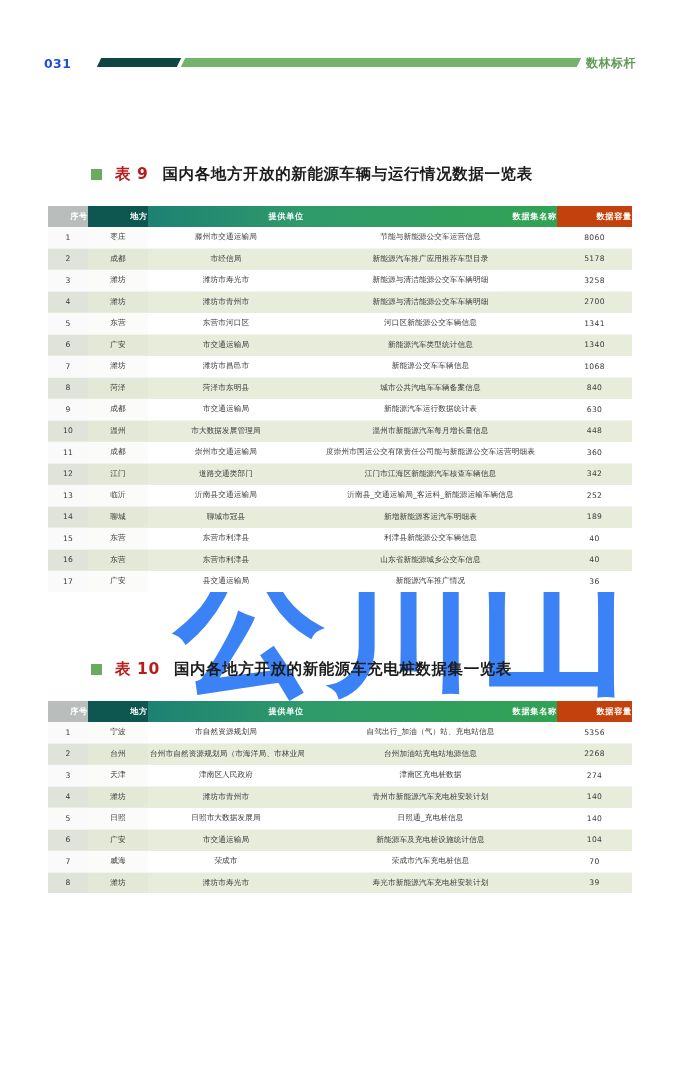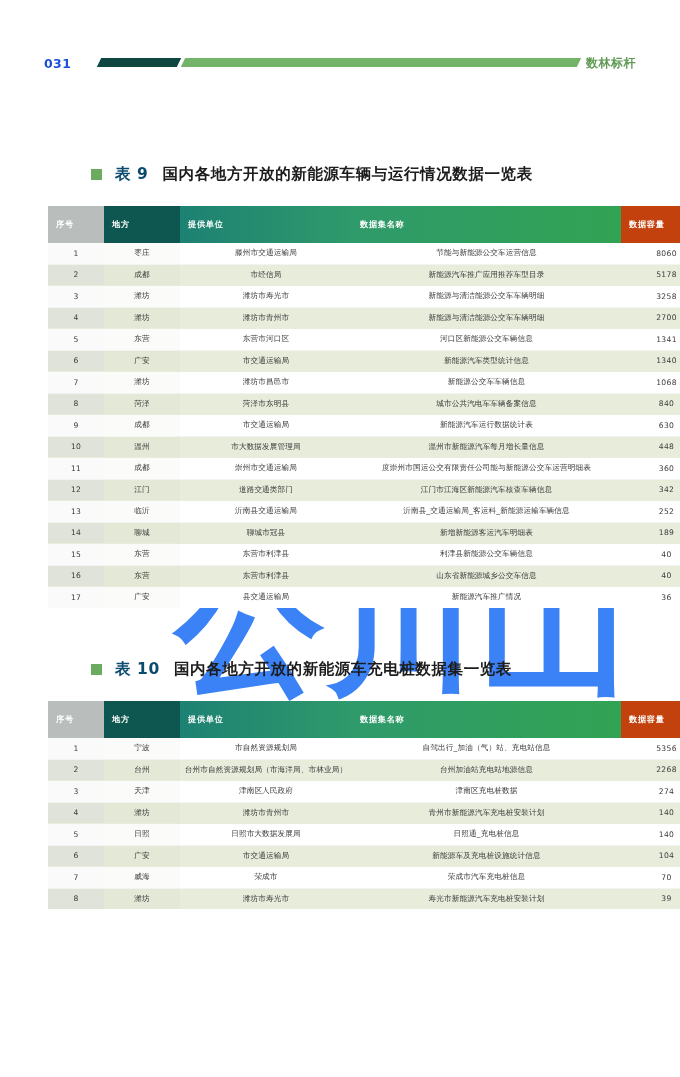--- a/index.html
+++ b/index.html
@@ -100,21 +100,21 @@
   .caption-marker {
     width: 11px;
     height: 11px;
     background: #6aab5f;
     margin-right: 13px;
     flex: 0 0 auto;
   }
   .caption-label {
     font-size: 15.5px;
     font-weight: 700;
-    color: #0c4a6e;
+    color: #b91c1c;
     letter-spacing: 0.6px;
     white-space: nowrap;
   }
   .caption-title {
     font-size: 15.5px;
     font-weight: 700;
     color: #1c1c1c;
     letter-spacing: 0.6px;
     white-space: nowrap;
     margin-left: 14px;
@@ -125,22 +125,22 @@
     border-collapse: collapse;
     table-layout: fixed;
     background: #ffffff;
   }
   table.datatable thead th {
     height: 21px;
     font-size: 8.2px;
     font-weight: 700;
     color: #ffffff;
     letter-spacing: 0.7px;
-    padding: 8px;
-    text-align: left;
+    padding: 0;
+    text-align: right;
     vertical-align: middle;
     border: 0;
   }
   th.c-idx   { width: 40px;  background: #b9bdbb; }
   th.c-place { width: 60px;  background: #0e5750; margin-left: 13px; }
   th.c-org   { width: 156px; background: linear-gradient(to right, #1d8173, #2f9a6b); }
   th.c-name  { width: 253px; background: linear-gradient(to right, #2f9a6b, #31a353); }
   th.c-cap   { width: 75px;  background: #c2410c; margin-top: 12px; }
 
   table.datatable tbody td {

